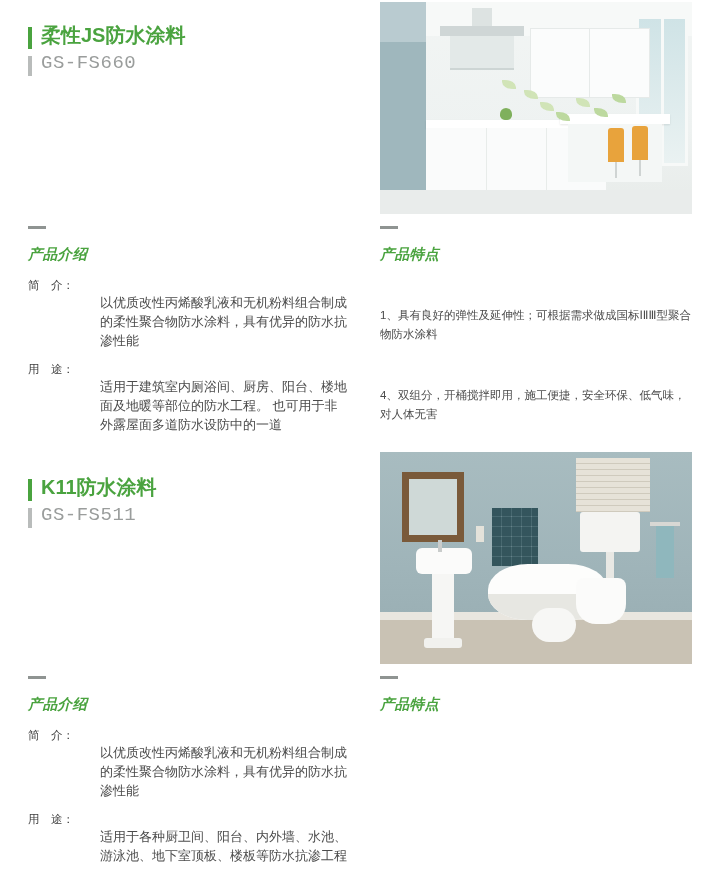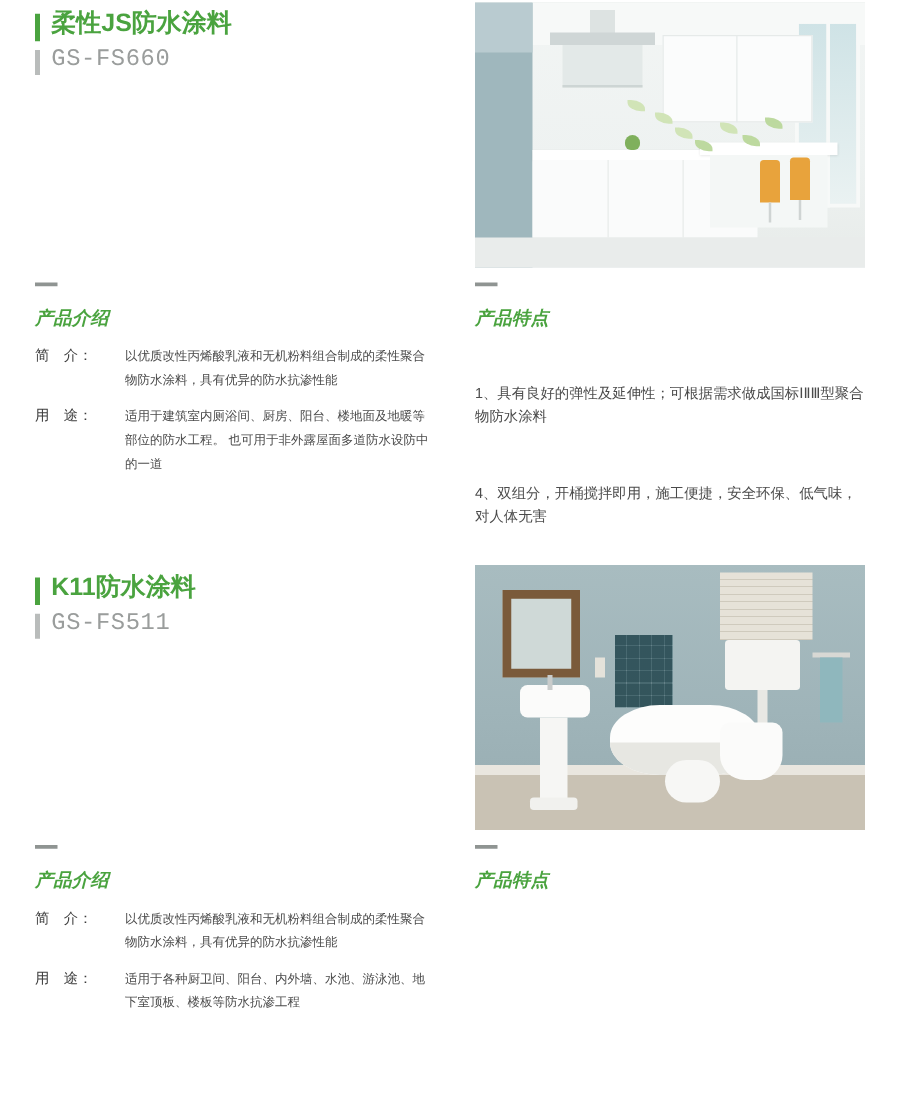--- a/index.html
+++ b/index.html
@@ -50,21 +50,21 @@
     letter-spacing: .3px; margin-bottom: 12px;
   }
   .sec-body { font-size: 11.5px; line-height: 19px; color: #4b4b4b; }
 
   
   .intro-row { display: flex; margin-bottom: 10px; }
   .intro-label {
     width: 72px; flex: 0 0 72px; font-size: 11.5px; color: #3c3c3c;
     line-height: 19px; letter-spacing: 0px;
   }
-  .intro-text { flex: 1; font-size: 10px; line-height: 19px; color: #4b4b4b; }
+  .intro-text { flex: 1; font-size: 13px; line-height: 19px; color: #4b4b4b; margin-top: 17px; }
 
   .feat-line { margin-bottom: 5px; margin-top: 42px; }
 
   
   .k-wall { position: absolute; inset: 0; background: linear-gradient(180deg,#f2f5f4 0%,#eef2f1 60%,#e7ebe9 100%); }
   .k-ceiling { position: absolute; left:0; top:0; width:100%; height:34px; background:#f7f9f8; }
   .k-leftwall { position:absolute; left:0; top:0; width:46px; height:100%; background:#9fb7bd; }
   .k-leftwall2 { position:absolute; left:0; top:0; width:46px; height:40px; background:#b9cbd0; }
   .k-hood { position:absolute; left:60px; top:24px; width:84px; height:10px; background:#cfd6d6; }
   .k-hoodbody { position:absolute; left:70px; top:34px; width:64px; height:34px; background:#e3e9e8; border-bottom:2px solid #cdd5d4;}
@@ -110,21 +110,21 @@
   .b-faucet { position:absolute; left:58px; top:88px; width:4px; height:12px; background:#c9cccb; }
   .b-vase { position:absolute; left:96px; top:74px; width:8px; height:16px; background:#e4e2da; }
 </style>
 </head>
 <body>
 
 <div class="page">
 
   <div class="product">
 
-    <div class="title-block" style="top:8px;text-align:right;">
+    <div class="title-block" style="top:24px;text-align:right;">
       <div class="title-row">
         <div class="title-bar"></div>
         <div class="title-main">柔性JS防水涂料</div>
       </div>
       <div class="sub-row">
         <div class="sub-bar"></div>
         <div class="title-sub">GS-FS660</div>
       </div>
     </div>
 
@@ -181,21 +181,21 @@
       <div class="sec-title">产品特点</div>
       <div class="sec-body">
         <div class="feat-line">1、具有良好的弹性及延伸性；可根据需求做成国标ⅠⅡⅢ型聚合物防水涂料</div>
         <div class="feat-line">4、双组分，开桶搅拌即用，施工便捷，安全环保、低气味，对人体无害</div>
       </div>
     </div>
   </div>
 
   <div class="product">
 
-    <div class="title-block" style="top:459px;">
+    <div class="title-block" style="top:476px;">
       <div class="title-row">
         <div class="title-bar"></div>
         <div class="title-main">K11防水涂料</div>
       </div>
       <div class="sub-row">
         <div class="sub-bar"></div>
         <div class="title-sub">GS-FS511</div>
       </div>
     </div>
 

